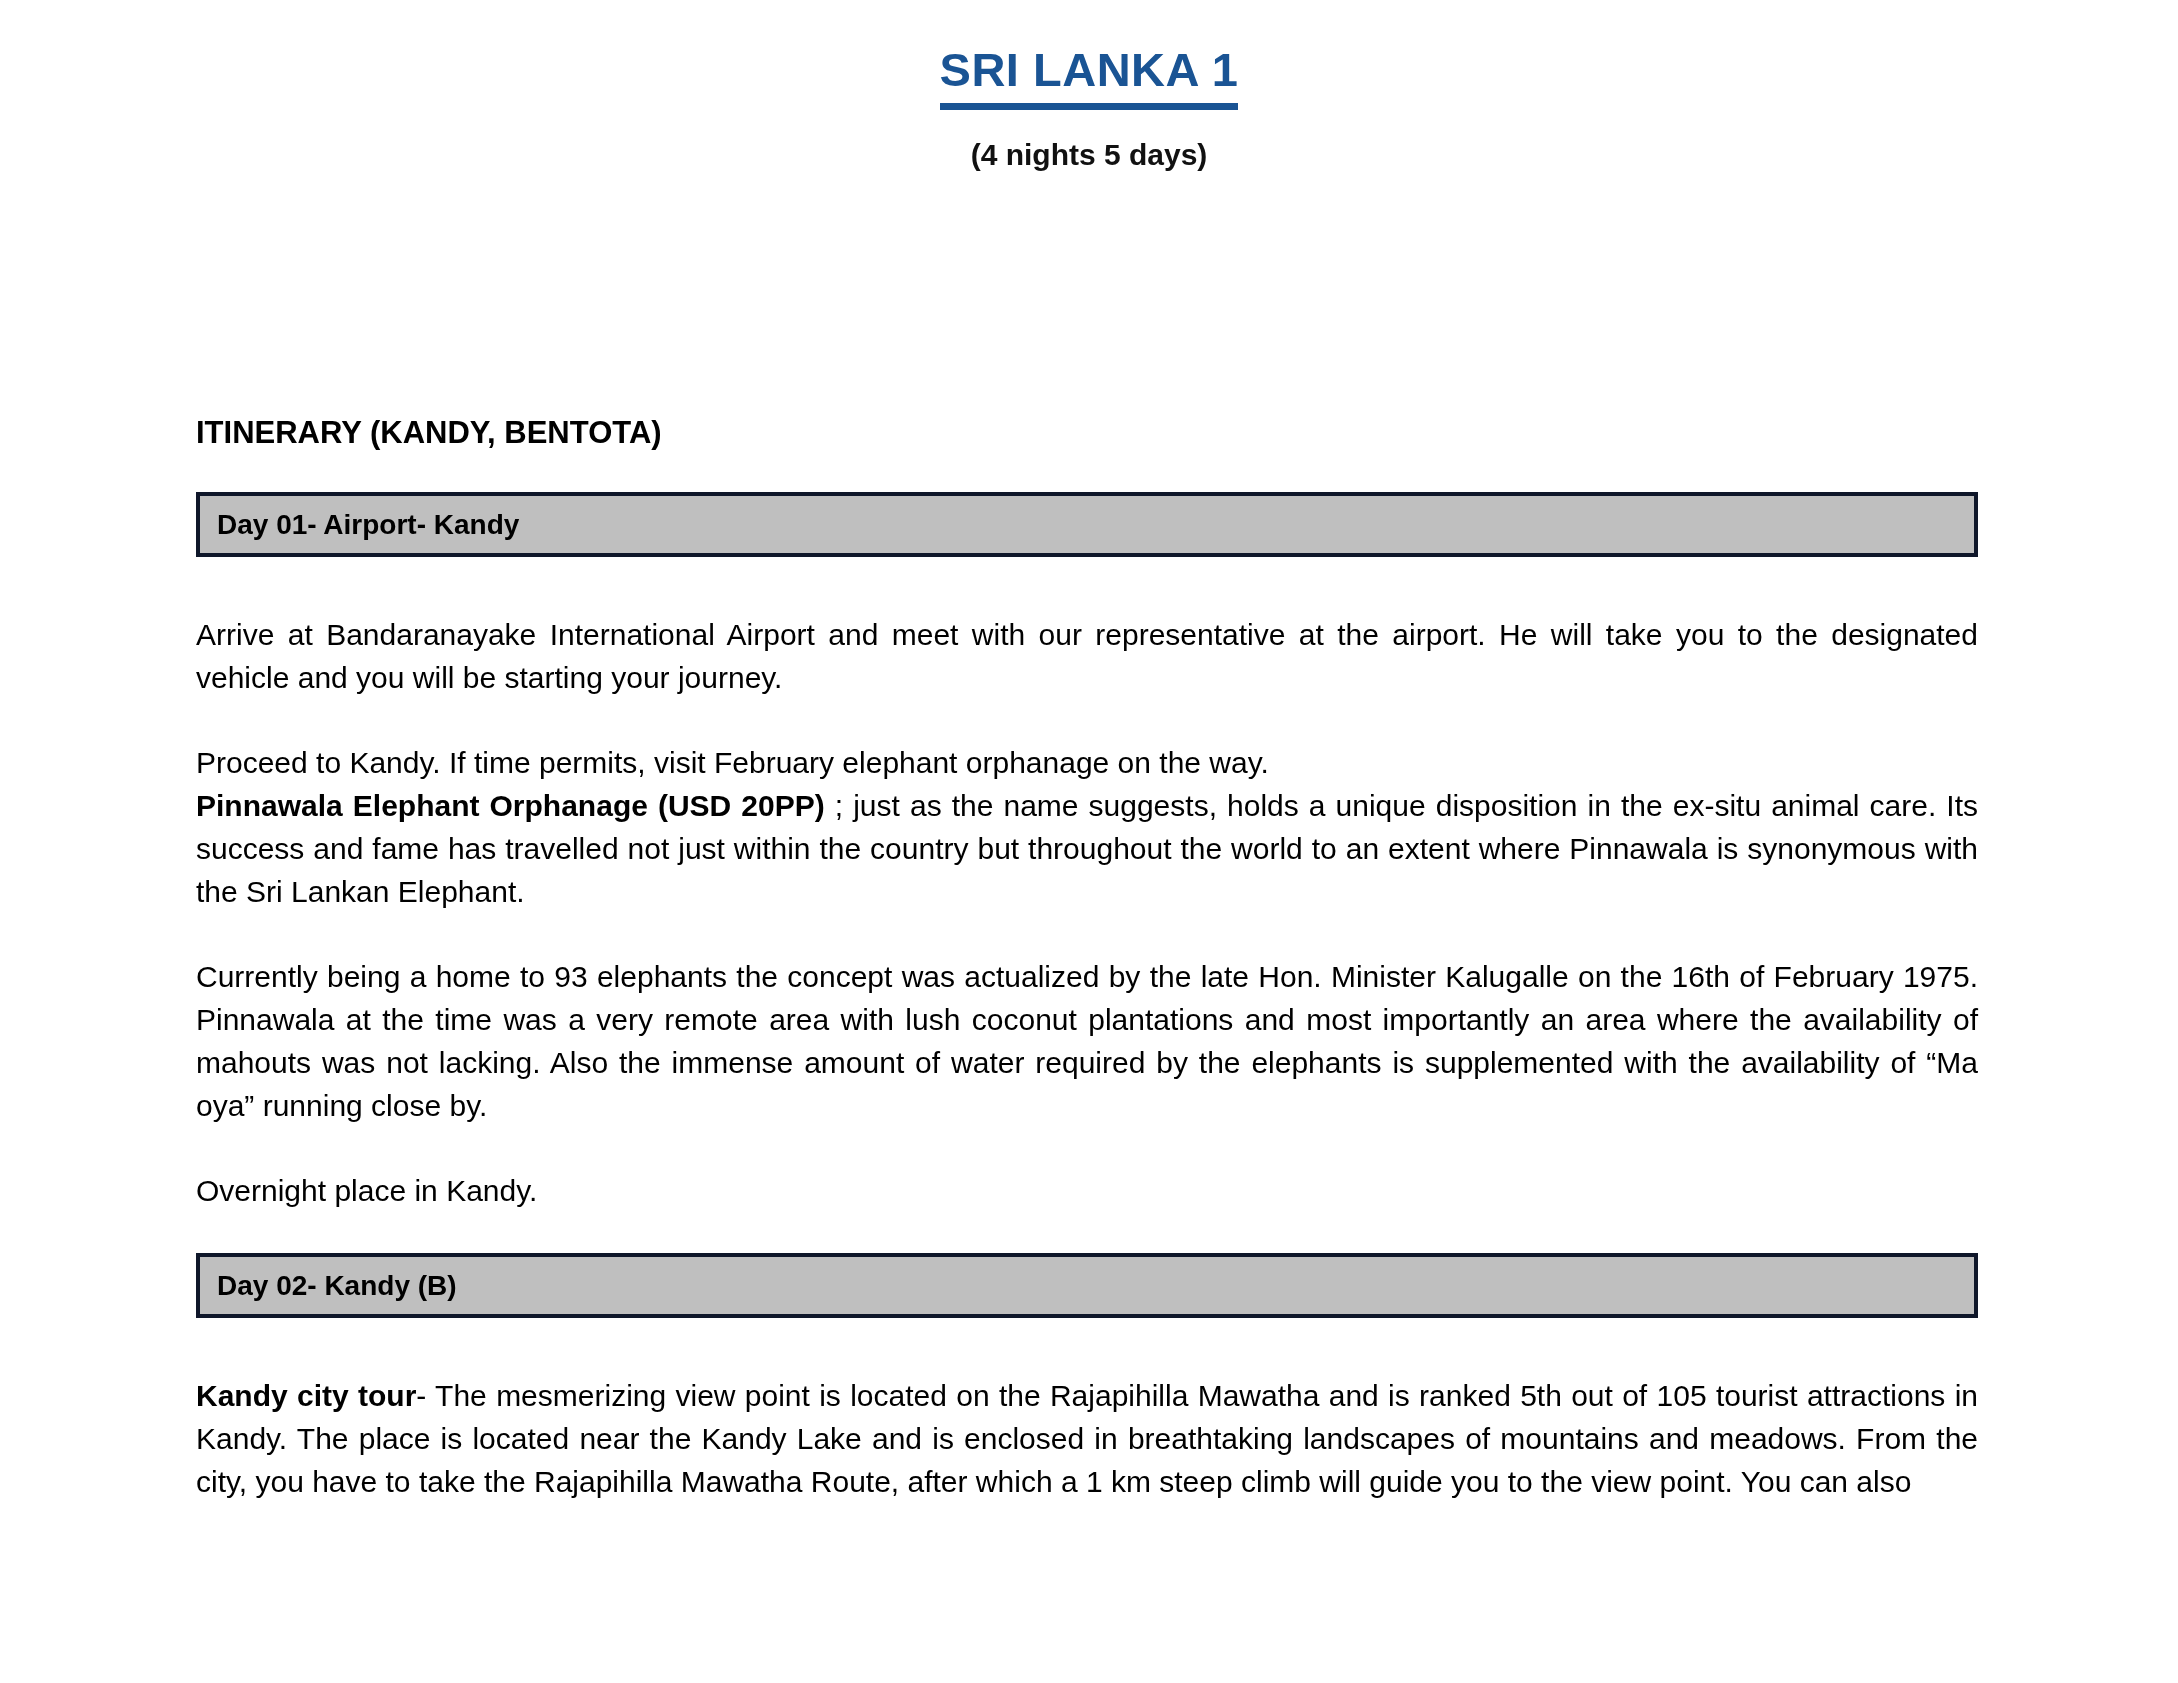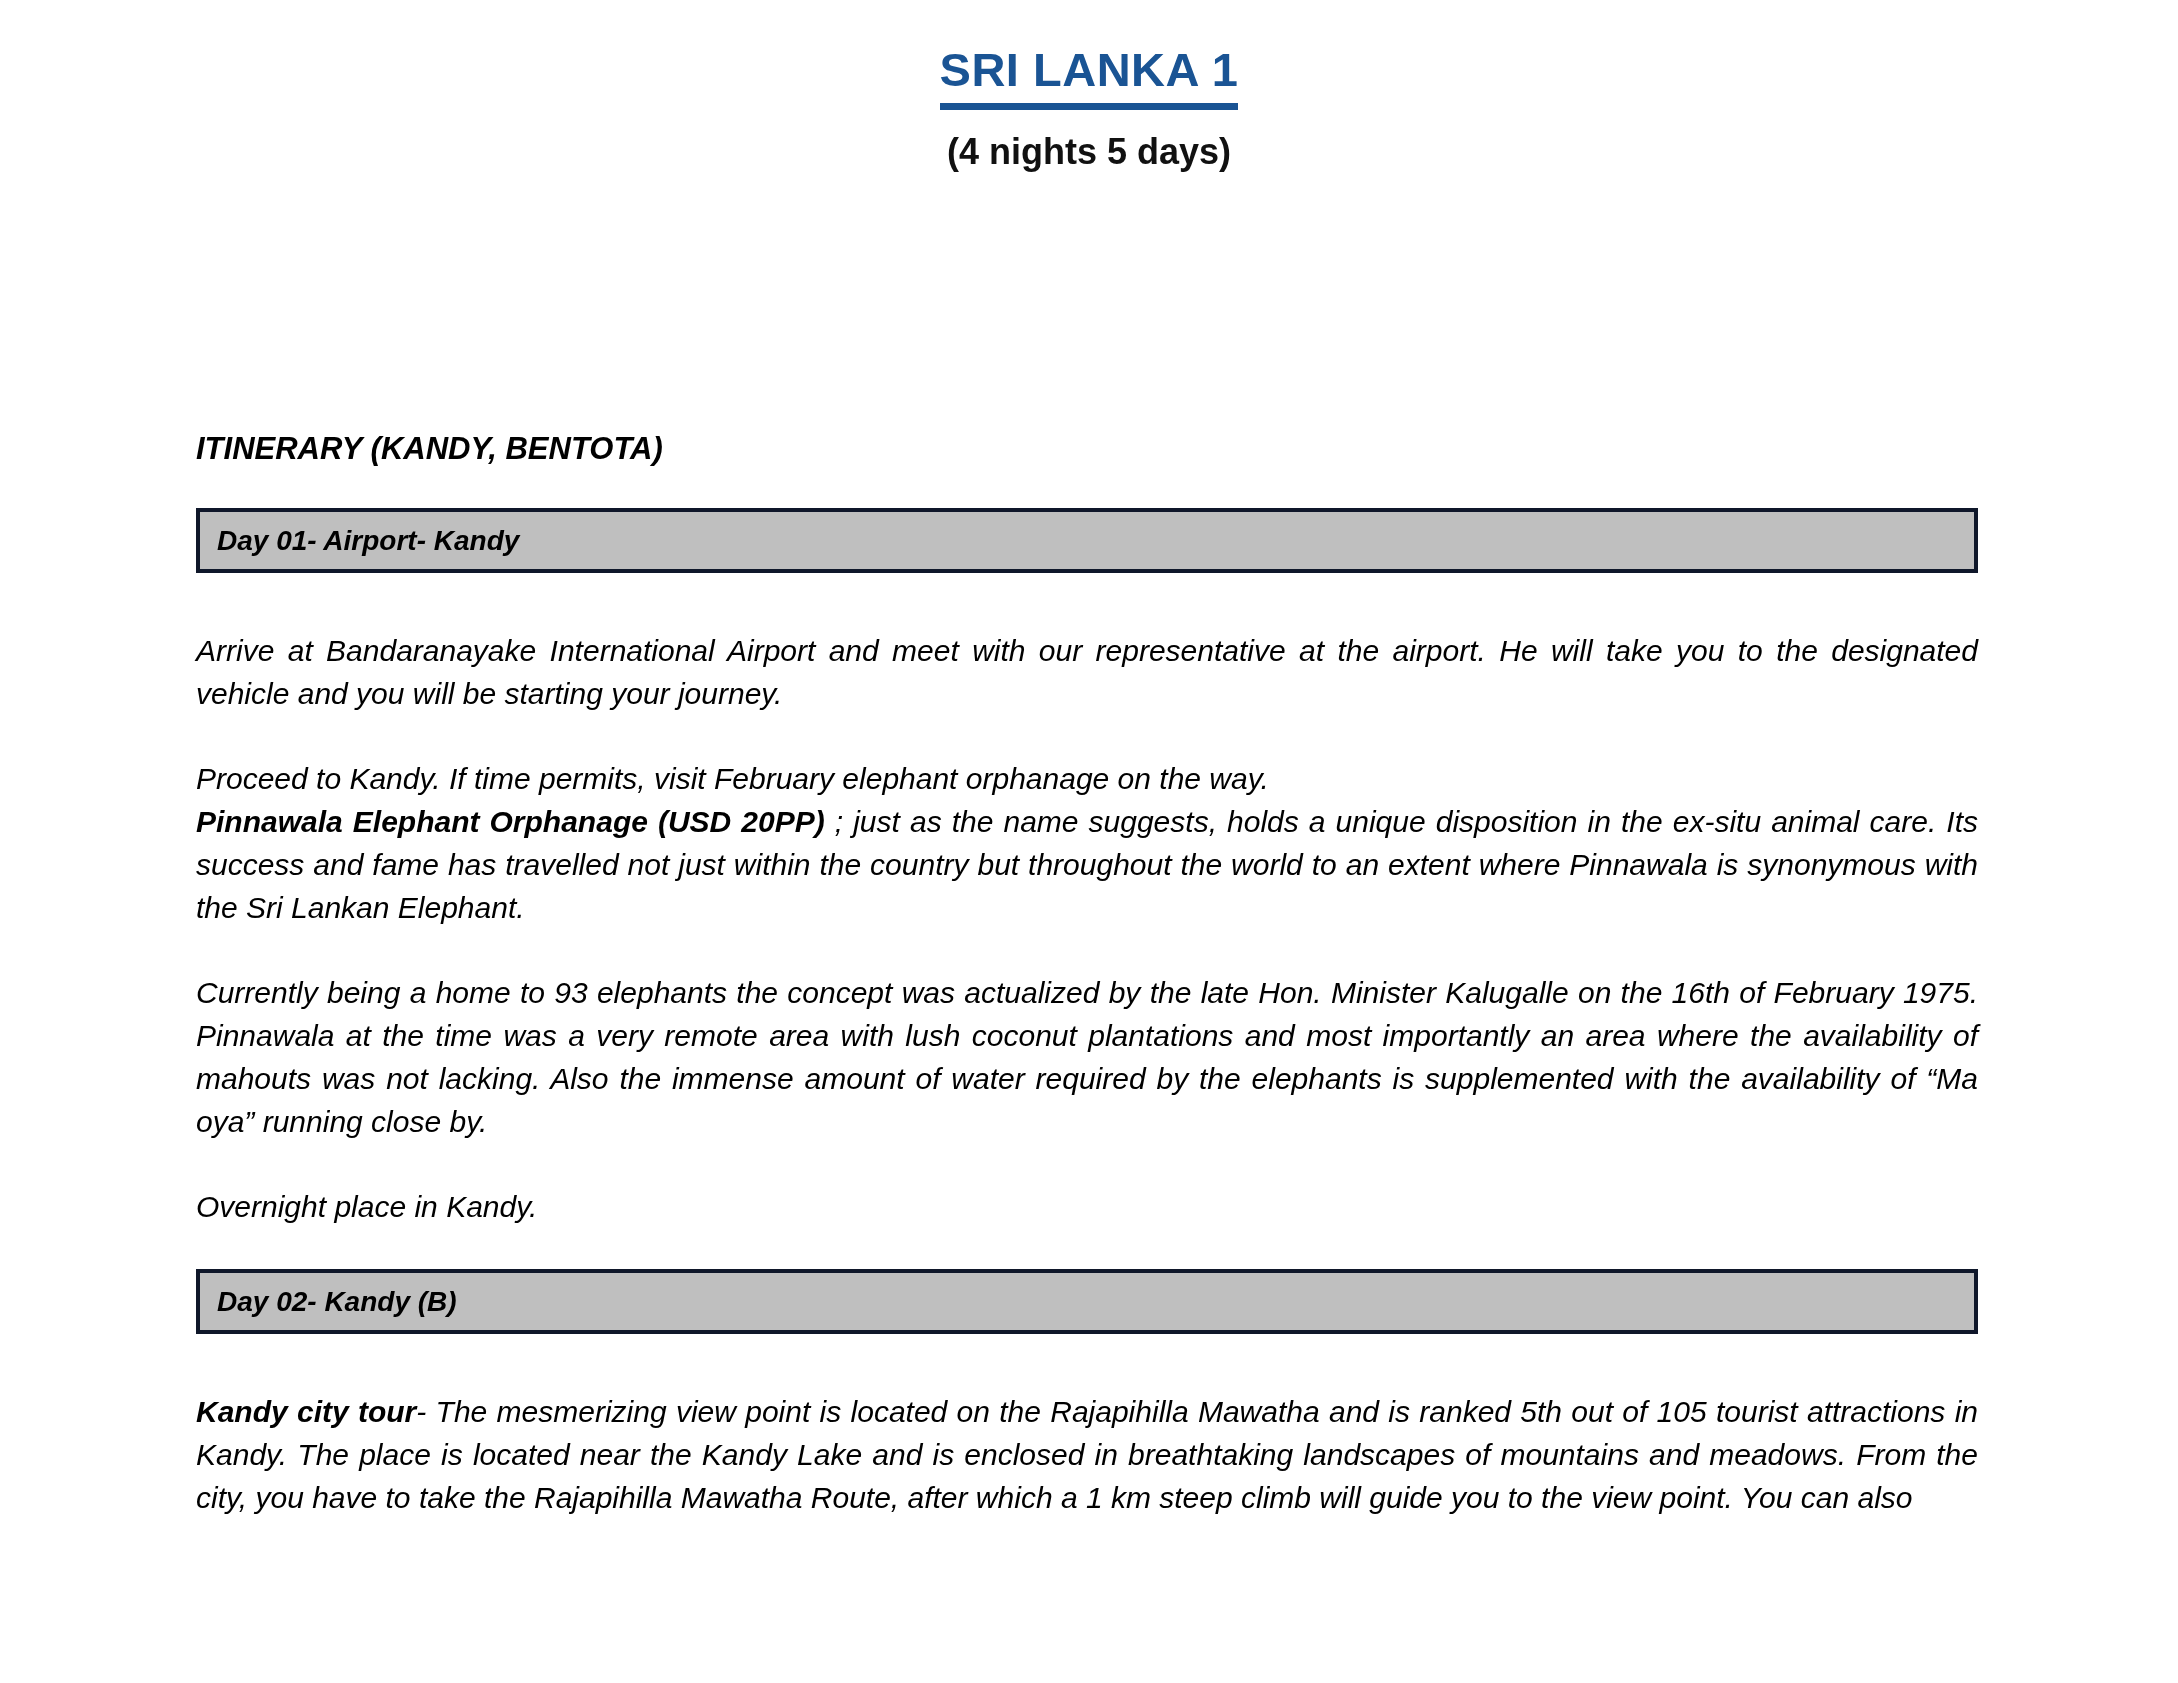--- a/index.html
+++ b/index.html
@@ -39,33 +39,32 @@
     letter-spacing: 0.5px;
     color: #1A5494;
     border-bottom: 7px solid #1A5494;
     padding-bottom: 10px;
   }
 
   .doc-subtitle {
     text-align: center;
     font-family: "Liberation Sans", sans-serif;
     font-weight: bold;
-    font-size: 36px;
+    font-size: 30px;
     line-height: 1.1;
     color: #111111;
-    margin-top: 22px;
+    margin-top: 28px;
   }
 
   
   .content {
     position: absolute;
     left: 196px;
-    top: 16px;
+    top: 0;
     width: 1782px;
-    font-style: italic;
   }
 
   .section-heading {
     font-family: "Liberation Sans", sans-serif;
     font-weight: bold;
     font-size: 31px;
     line-height: 1.2;
     color: #000000;
     margin-top: 414px;
   }

